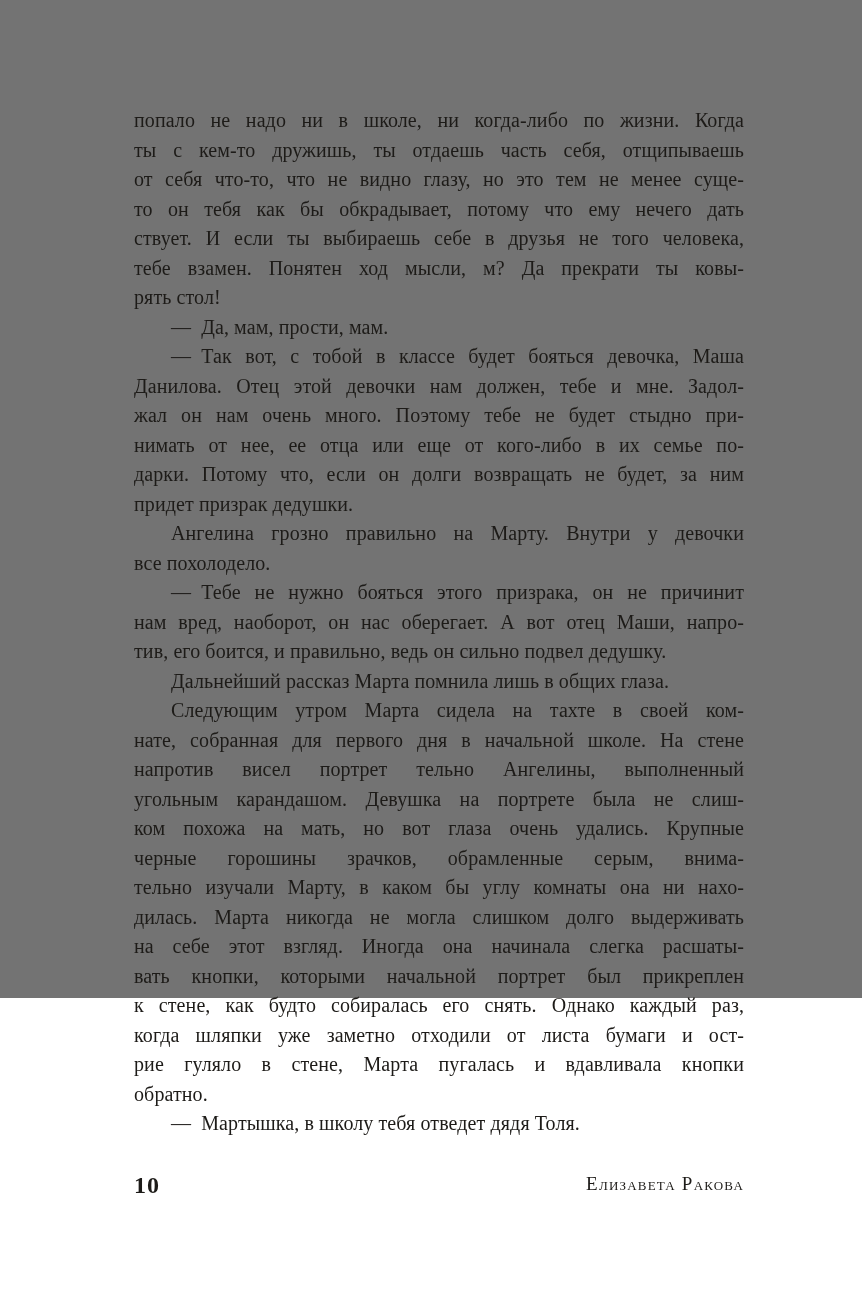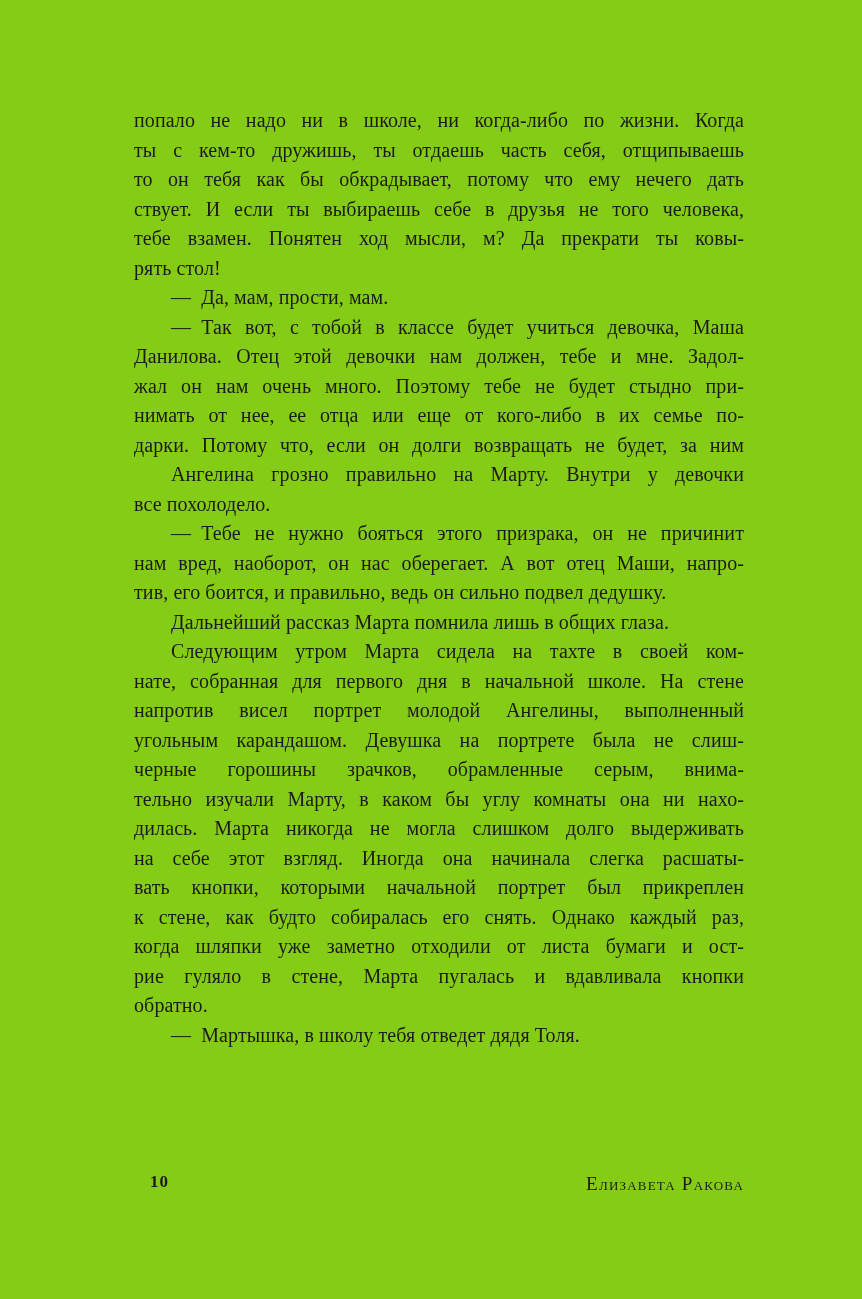--- a/index.html
+++ b/index.html
@@ -10,22 +10,22 @@
   body {
     width: 862px;
     height: 1299px;
     overflow: hidden;
     font-family: "Liberation Serif", "DejaVu Serif", serif;
     color: #1d1b18;
   }
   .page {
     position: relative;
     width: 862px;
-    height: 1299px;
-    background: #84cc16;
+    height: 998px;
+    background: #737373;
   }
   .text-block {
     position: absolute;
     left: 134px;
     top: 106px;
     width: 610px;
   }
   .para {
     margin: 0;
     padding: 0;
@@ -46,23 +46,23 @@
   }
   .footer {
     position: absolute;
     left: 134px;
     top: 1172px;
     width: 610px;
     height: 30px;
   }
   .page-number {
     position: absolute;
-    left: 16px;
+    left: 0;
     top: 0;
-    font-size: 17px;
+    font-size: 24px;
     font-weight: bold;
     letter-spacing: 1px;
   }
   .running-author {
     position: absolute;
     right: 0;
     top: 1px;
     font-size: 19px;
     font-variant: small-caps;
     letter-spacing: 1.2px;
@@ -71,52 +71,55 @@
 </head>
 <body>
 
 <div class="page">
 
   <div class="text-block">
 
   <div class="para">
         <div class="pline">попало не надо ни в школе, ни когда-либо по жизни. Когда</div>
         <div class="pline">ты с кем-то дружишь, ты отдаешь часть себя, отщипываешь</div>
+        <div class="pline">от себя что-то, что не видно глазу, но это тем не менее суще-</div>
         <div class="pline">то он тебя как бы обкрадывает, потому что ему нечего дать</div>
         <div class="pline">ствует. И если ты выбираешь себе в друзья не того человека,</div>
         <div class="pline">тебе взамен. Понятен ход мысли, м? Да прекрати ты ковы-</div>
         <div class="pline last">рять стол!</div>
       </div>
       <div class="para">
         <div class="pline indent last">— Да, мам, прости, мам.</div>
       </div>
       <div class="para">
-        <div class="pline indent">— Так вот, с тобой в классе будет учиться девочка, Маша</div>
+        <div class="pline indent">— Так вот, с тобой в классе будет бояться девочка, Маша</div>
         <div class="pline">Данилова. Отец этой девочки нам должен, тебе и мне. Задол-</div>
         <div class="pline">жал он нам очень много. Поэтому тебе не будет стыдно при-</div>
         <div class="pline">нимать от нее, ее отца или еще от кого-либо в их семье по-</div>
         <div class="pline">дарки. Потому что, если он долги возвращать не будет, за ним</div>
+        <div class="pline last">придет призрак дедушки.</div>
       </div>
       <div class="para">
         <div class="pline indent">Ангелина грозно правильно на Марту. Внутри у девочки</div>
         <div class="pline last">все похолодело.</div>
       </div>
       <div class="para">
         <div class="pline indent">— Тебе не нужно бояться этого призрака, он не причинит</div>
         <div class="pline">нам вред, наоборот, он нас оберегает. А вот отец Маши, напро-</div>
         <div class="pline last">тив, его боится, и правильно, ведь он сильно подвел дедушку.</div>
       </div>
       <div class="para">
         <div class="pline indent last">Дальнейший рассказ Марта помнила лишь в общих глаза.</div>
       </div>
       <div class="para">
         <div class="pline indent">Следующим утром Марта сидела на тахте в своей ком-</div>
         <div class="pline">нате, собранная для первого дня в начальной школе. На стене</div>
-        <div class="pline">напротив висел портрет молодой Ангелины, выполненный</div>
+        <div class="pline">напротив висел портрет тельно Ангелины, выполненный</div>
         <div class="pline">угольным карандашом. Девушка на портрете была не слиш-</div>
+        <div class="pline">ком похожа на мать, но вот глаза очень удались. Крупные</div>
         <div class="pline">черные горошины зрачков, обрамленные серым, внима-</div>
         <div class="pline">тельно изучали Марту, в каком бы углу комнаты она ни нахо-</div>
         <div class="pline">дилась. Марта никогда не могла слишком долго выдерживать</div>
         <div class="pline">на себе этот взгляд. Иногда она начинала слегка расшаты-</div>
         <div class="pline">вать кнопки, которыми начальной портрет был прикреплен</div>
         <div class="pline">к стене, как будто собиралась его снять. Однако каждый раз,</div>
         <div class="pline">когда шляпки уже заметно отходили от листа бумаги и ост-</div>
         <div class="pline">рие гуляло в стене, Марта пугалась и вдавливала кнопки</div>
         <div class="pline last">обратно.</div>
       </div>

